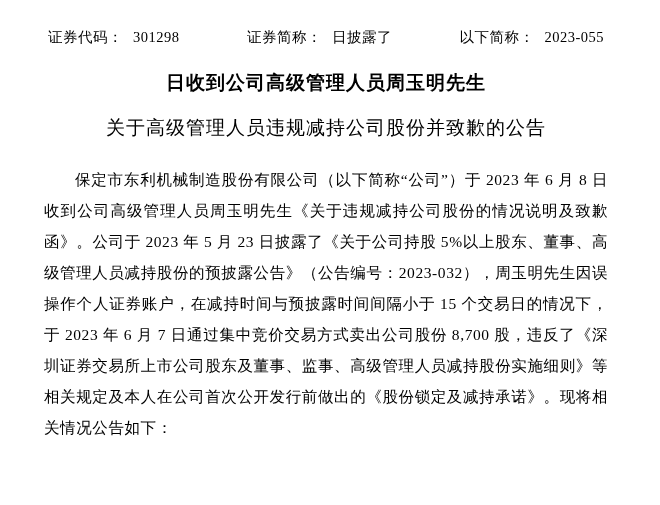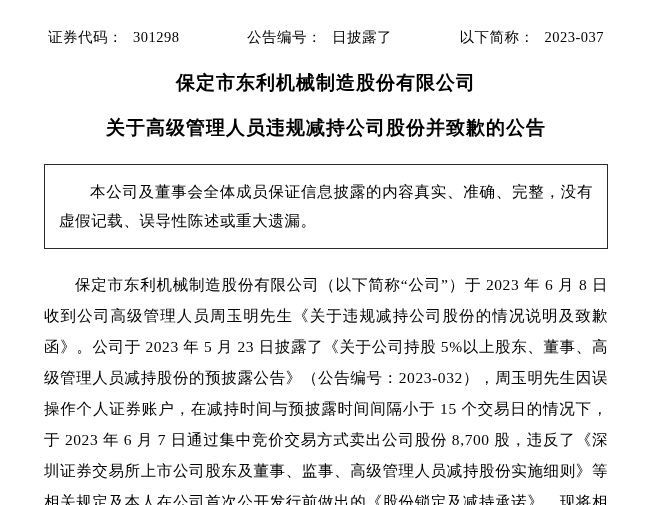--- a/index.html
+++ b/index.html
@@ -42,21 +42,21 @@
     text-align: center;
     font-size: 19px;
     font-weight: bold;
     letter-spacing: 1px;
     line-height: 1.5;
     margin: 0 0 16px 0;
   }
   .doc-subtitle {
     text-align: center;
     font-size: 19px;
-    font-weight: bold;
+    font-weight: normal;
     letter-spacing: 1px;
     line-height: 1.5;
     margin: 0 0 22px 0;
   }
   .notice-box {
     border: 1px solid #2b2b2b;
     padding: 13px 14px 13px 14px;
     font-size: 15.5px;
     line-height: 1.85;
     letter-spacing: 0.6px;
@@ -82,31 +82,28 @@
 </head>
 <body>
 
 <div class="page">
 
   <div class="header-row">
     <div class="header-cell">
       <span>证券代码：</span><span class="hv">301298</span>
     </div>
     <div class="header-cell">
-      <span>公告编号：</span><span class="hv">日披露了</span>
+      <span>证券简称：</span><span class="hv">日披露了</span>
     </div>
     <div class="header-cell">
-      <span>以下简称：</span><span class="hv">2023-037</span>
+      <span>以下简称：</span><span class="hv">2023-055</span>
     </div>
   </div>
 
-  <h1 class="doc-title">保定市东利机械制造股份有限公司</h1>
+  <h1 class="doc-title">日收到公司高级管理人员周玉明先生</h1>
   <h2 class="doc-subtitle">关于高级管理人员违规减持公司股份并致歉的公告</h2>
 
-  <div class="notice-box">
-    <p>本公司及董事会全体成员保证信息披露的内容真实、准确、完整，没有虚假记载、误导性陈述或重大遗漏。</p>
-  </div>
 
   <div class="body-text">
     <p>保定市东利机械制造股份有限公司（以下简称“公司”）于 2023 年 6 月 8 日收到公司高级管理人员周玉明先生《关于违规减持公司股份的情况说明及致歉函》。公司于 2023 年 5 月 23 日披露了《关于公司持股 5%以上股东、董事、高级管理人员减持股份的预披露公告》（公告编号：2023-032），周玉明先生因误操作个人证券账户，在减持时间与预披露时间间隔小于 15 个交易日的情况下，于 2023 年 6 月 7 日通过集中竞价交易方式卖出公司股份 8,700 股，违反了《深圳证券交易所上市公司股东及董事、监事、高级管理人员减持股份实施细则》等相关规定及本人在公司首次公开发行前做出的《股份锁定及减持承诺》。现将相关情况公告如下：</p>
   </div>
 
 </div>
 
 </body></html>

